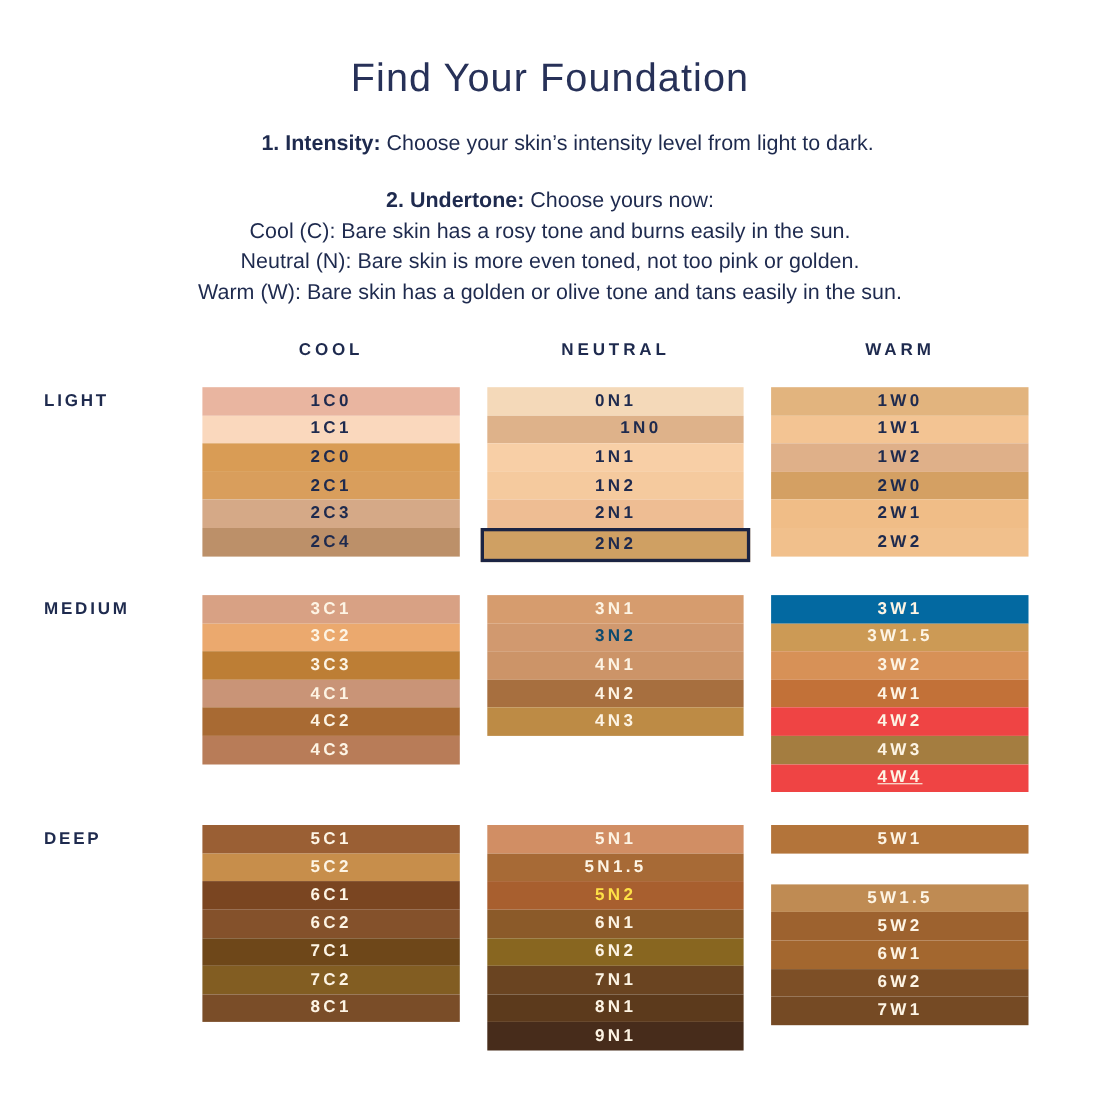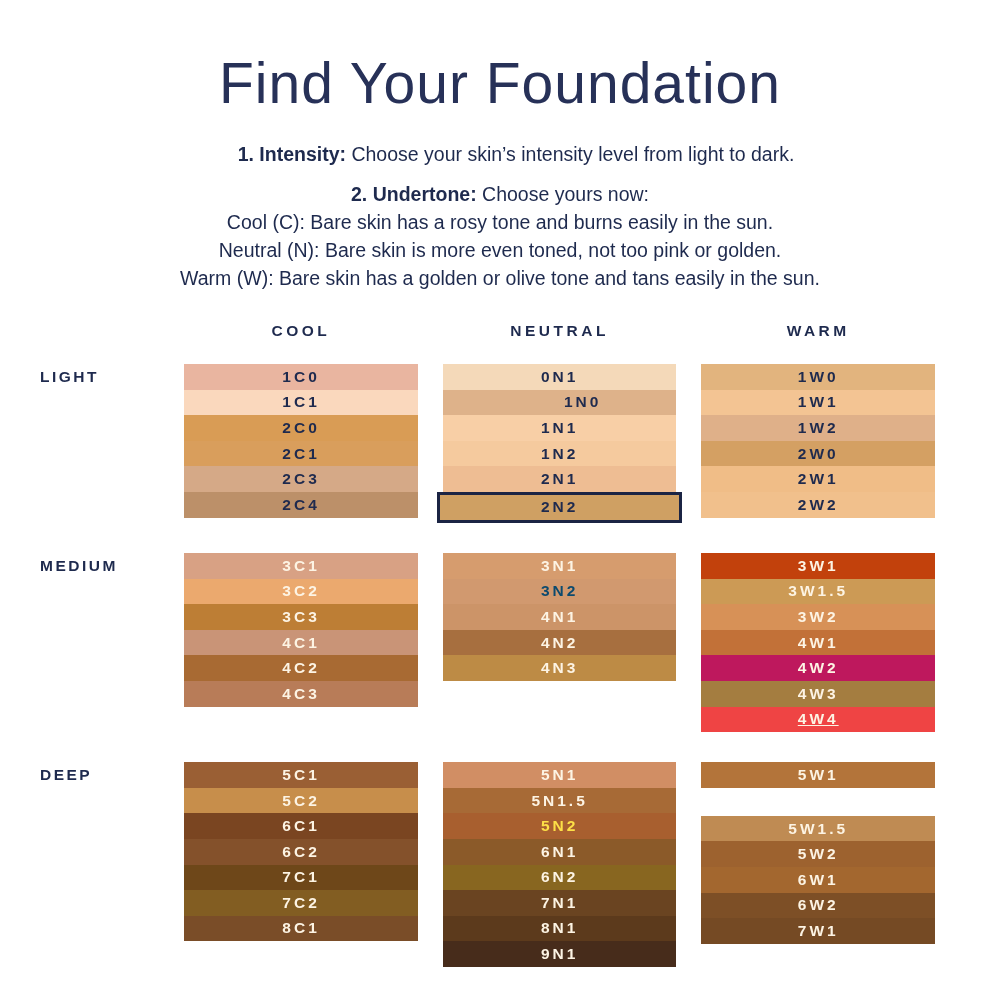--- a/index.html
+++ b/index.html
@@ -9,29 +9,29 @@
     background: #ffffff;
     font-family: "Liberation Sans", sans-serif;
     color: #1e2a4e;
     overflow: hidden;
   }
   .page { width: 1000px; height: 1000px; position: relative; }
 
   .title {
     text-align: center;
     padding-top: 50px;
-    font-size: 57px;
+    font-size: 36px;
     font-weight: 300;
     letter-spacing: 1px;
     color: #273158;
   }
 
   .intro { text-align: center; font-size: 19.5px; line-height: 28px; }
   .intro .step1 { margin-top: 24px; margin-left: 32px; }
-  .intro .step2 { margin-top: 12px; }
+  .intro .step2 { margin-top: 24px; }
   .intro .b { font-weight: bold; }
 
   .grid { margin: 30px 0 0 40px; width: 920px; }
 
   .headers { display: flex; margin-bottom: 24px; }
   .headers .spacer { width: 145px; }
   .headers .col-header {
     width: 235px; margin-right: 25px;
     text-align: center;
     font-weight: bold; font-size: 15.5px; letter-spacing: 3.5px;
@@ -128,25 +128,25 @@
             <div class="swatch" style="background: rgb(184, 124, 88); color: rgb(253, 244, 228);">4C3</div>
           </div>
           <div class="swatch-col">
             <div class="swatch" style="background: rgb(214, 156, 110); color: rgb(253, 244, 228);">3N1</div>
             <div class="swatch" style="background: rgb(209, 153, 111); color: #0c4a6e;">3N2</div>
             <div class="swatch" style="background: rgb(204, 148, 104); color: rgb(253, 244, 228);">4N1</div>
             <div class="swatch" style="background: rgb(167, 111, 63); color: rgb(253, 244, 228);">4N2</div>
             <div class="swatch" style="background: rgb(189, 139, 69); color: rgb(253, 244, 228);">4N3</div>
           </div>
           <div class="swatch-col">
-            <div class="swatch" style="background: #c2410c; color: rgb(253, 244, 228);">3W1</div>
+            <div class="swatch" style="background: #0369a1; color: rgb(253, 244, 228);">3W1</div>
             <div class="swatch" style="background: rgb(204, 154, 85); color: rgb(253, 244, 228);">3W1.5</div>
             <div class="swatch" style="background: rgb(215, 145, 87); color: rgb(253, 244, 228);">3W2</div>
             <div class="swatch" style="background: rgb(194, 113, 56); color: rgb(253, 244, 228);">4W1</div>
-            <div class="swatch" style="background: #be185d; color: rgb(253, 244, 228);">4W2</div>
+            <div class="swatch" style="background: #ef4444; color: rgb(253, 244, 228);">4W2</div>
             <div class="swatch" style="background: rgb(164, 125, 64); color: rgb(253, 244, 228);">4W3</div>
             <div class="swatch" style="background: #ef4444; color: rgb(253, 244, 228); text-decoration: underline;">4W4</div>
           </div>
         </div>
         <div class="row">
           <div class="row-label">DEEP</div>
           <div class="swatch-col">
             <div class="swatch" style="background: rgb(154, 95, 52); color: rgb(253, 244, 228);">5C1</div>
             <div class="swatch" style="background: rgb(199, 142, 75); color: rgb(253, 244, 228);">5C2</div>
             <div class="swatch" style="background: rgb(122, 69, 33); color: rgb(253, 244, 228);">6C1</div>

